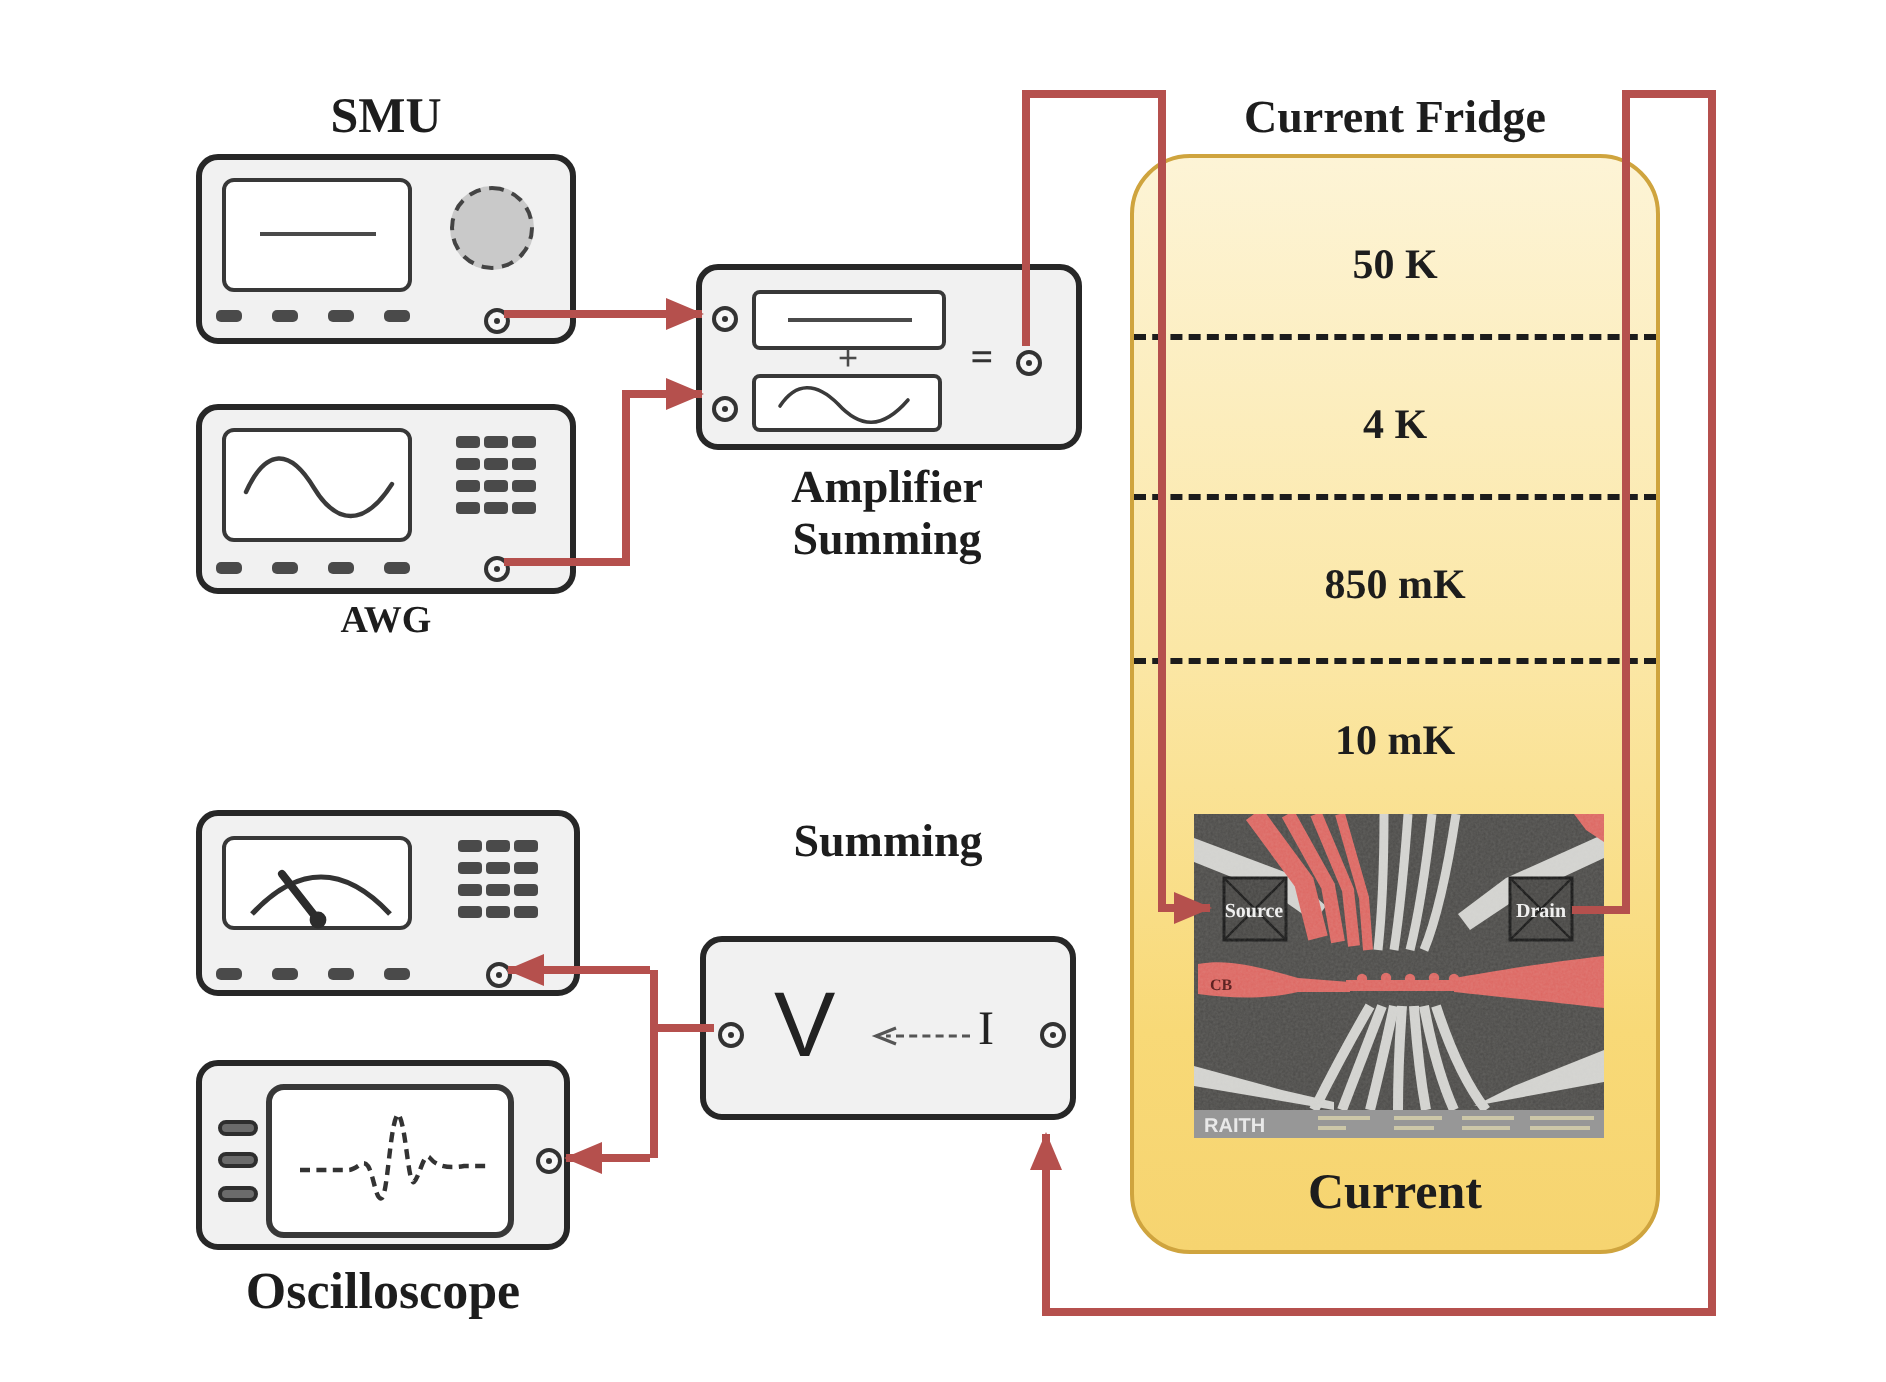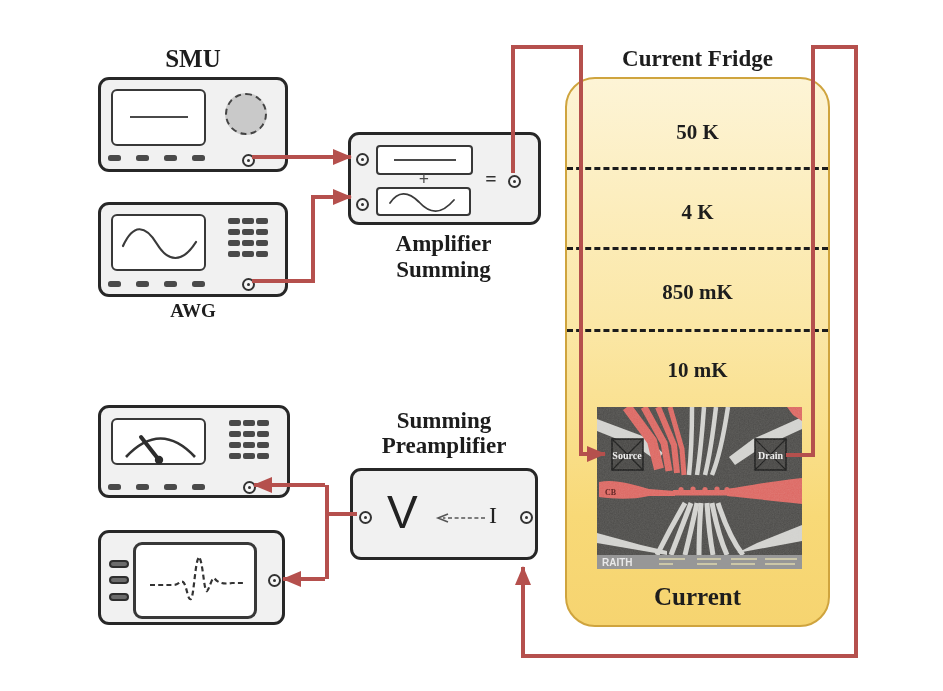--- a/index.html
+++ b/index.html
@@ -126,24 +126,24 @@
     <div class="sbtn" style="left:8px;top:27px;"></div>
     <div class="sbtn" style="left:8px;top:43px;"></div>
     <div class="sbtn" style="left:8px;top:60px;"></div>
     <div class="screen" style="left:32px;top:9px;width:124px;height:77px;border-radius:9px;border-width:3px;">
       <svg width="124" height="77" viewBox="0 0 124 77">
         <path d="M14,40 H38 C43,40 45,34 48,38 C51,43 52,56 55,54 C58,51 59,16 63,12 C67,16 68,48 71,46 C74,43 76,30 79,34 C83,39 90,39 96,38 L108,38" fill="none" stroke="#333" stroke-width="2.2" stroke-dasharray="5 3.2"></path>
       </svg>
     </div>
     <div class="port" style="left:167px;top:41px;"></div>
   </div>
+  <div class="lbl" style="left:83px;top:631px;width:217px;font-size:26px;">Oscilloscope</div>
 
   <div class="lbl" style="left:350px;top:408px;width:188px;font-size:23px;line-height:25px;">
     <span style="display:block;">Summing</span>
-    <span style="display:block;">Preamplifier</span>
   </div>
   <div class="panel" style="left:350px;top:468px;width:188px;height:92px;">
     <div class="port" style="left:6px;top:40px;"></div>
     <div class="abs" style="left:34px;top:14px;font-family:'Liberation Sans','DejaVu Sans',sans-serif;font-size:46px;font-weight:400;color:#222;">V</div>
     <svg class="abs" style="left:80px;top:41px;" width="56" height="12" viewBox="0 0 56 12">
       <path d="M52,6 H10" fill="none" stroke="#555" stroke-width="1.6" stroke-dasharray="4 2.6"></path>
       <path d="M15,2 L5,6 L15,10" fill="none" stroke="#555" stroke-width="1.6"></path>
     </svg>
     <div class="abs" style="left:136px;top:31px;font-size:24px;color:#222;">I</div>
     <div class="port" style="left:167px;top:40px;"></div>

